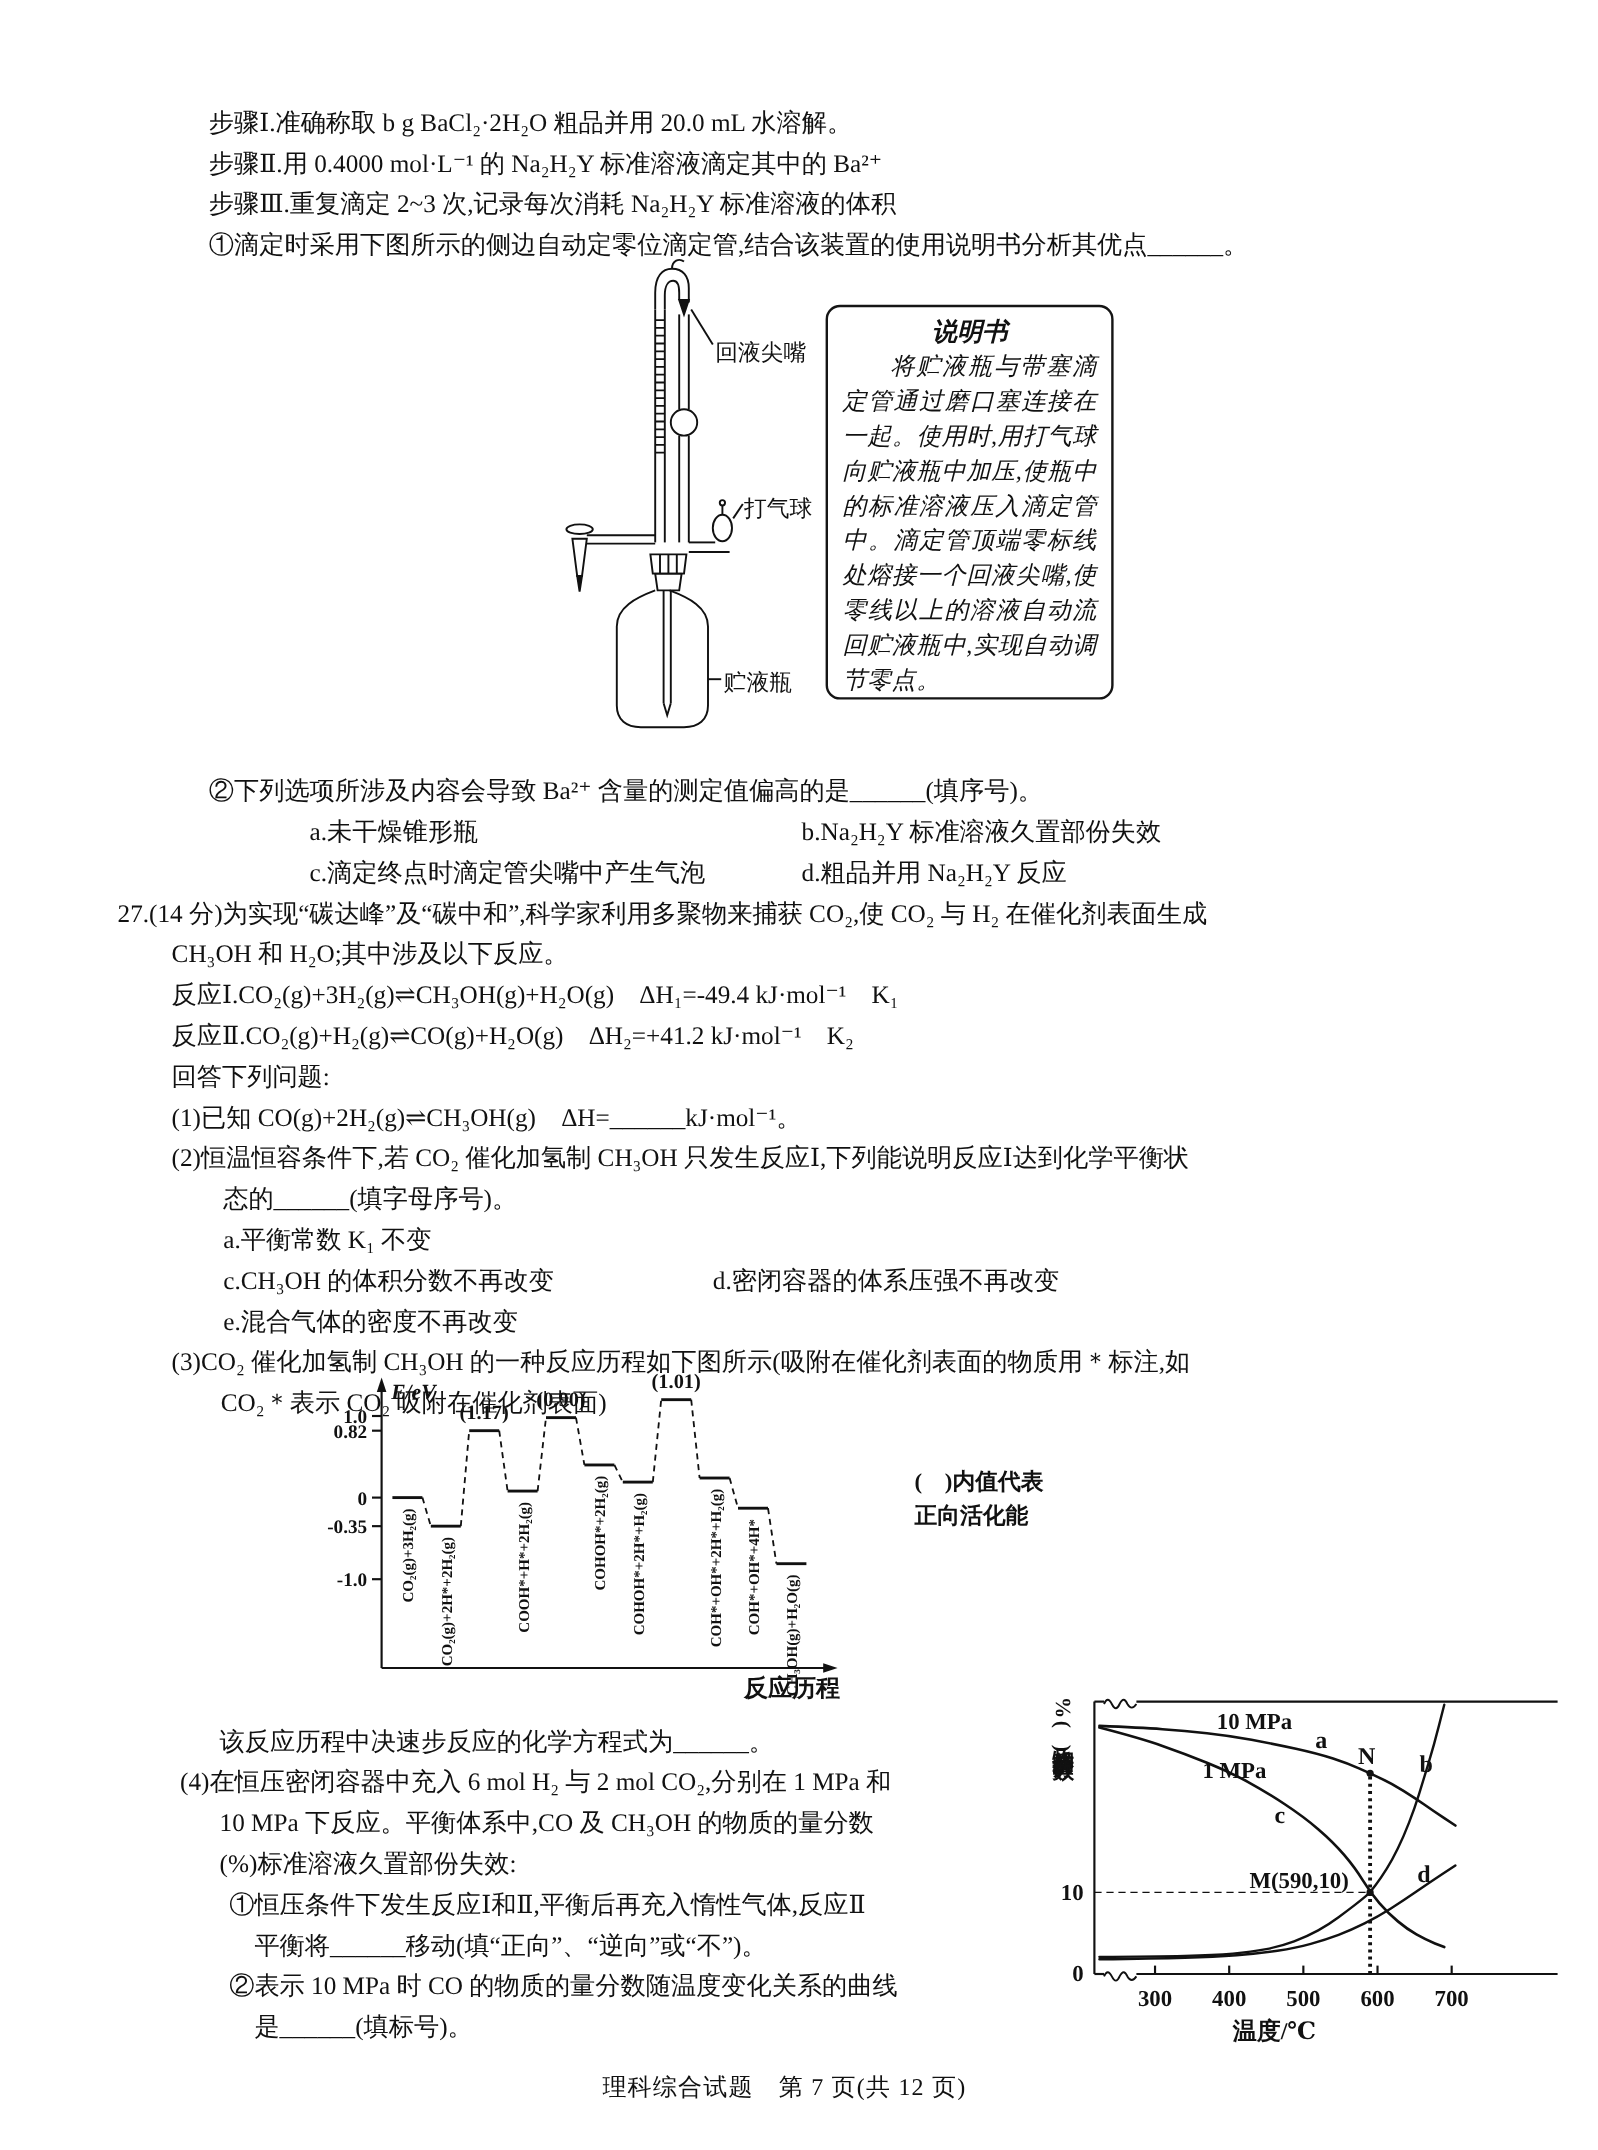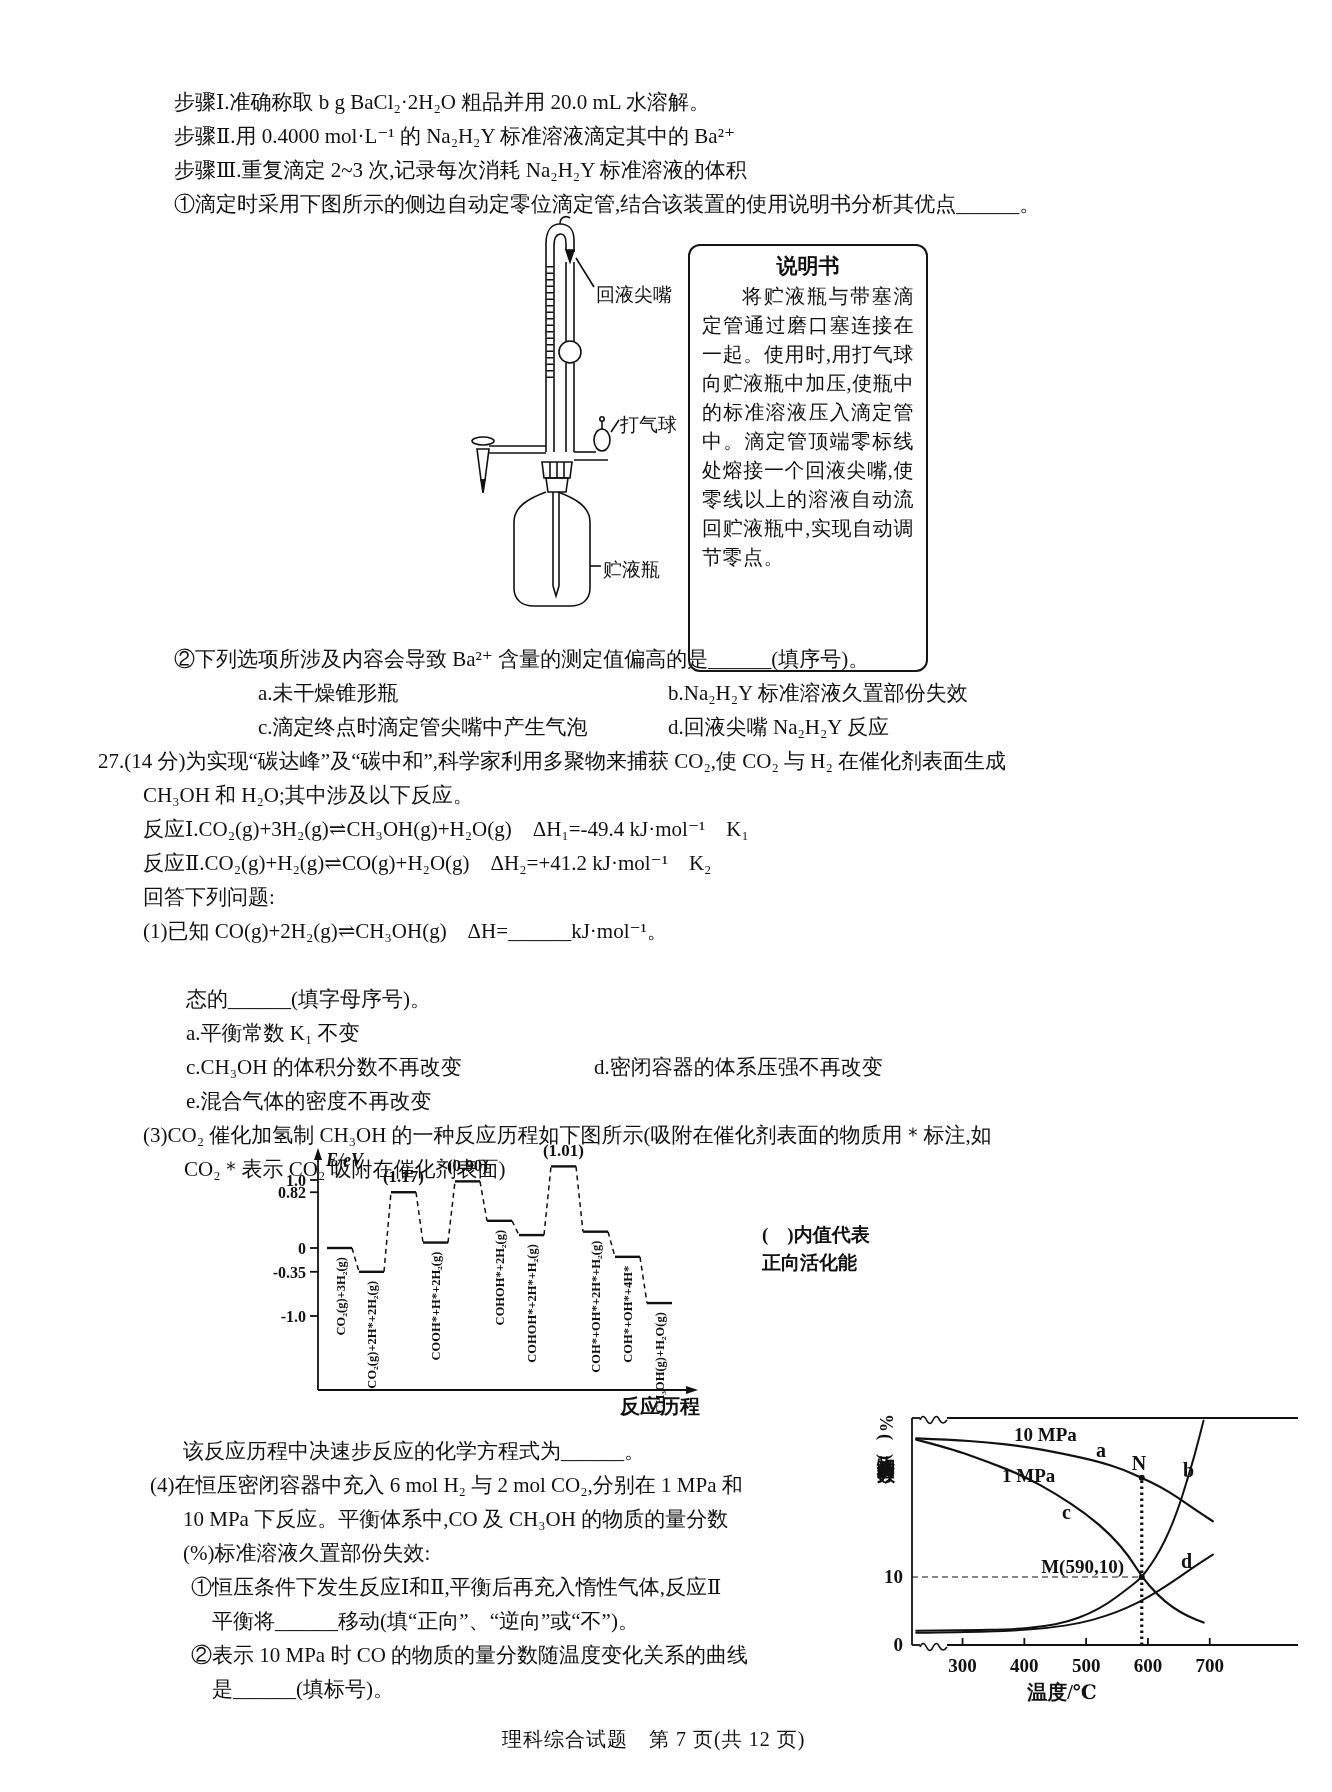--- a/index.html
+++ b/index.html
@@ -1,21 +1,21 @@
 <!DOCTYPE html>
 <html><head>
 <meta charset="utf-8">
 <style>
   html,body{margin:0;padding:0;background:#e8e8e8;}
   #page{position:relative;width:1332px;height:1792px;background:#ffffff;overflow:hidden;
         font-family:"Liberation Serif","DejaVu Serif",serif;color:#111;font-weight:500;}
   .t{position:absolute;white-space:nowrap;font-size:21px;line-height:28px;}
   .small{font-size:19px;}
-  .manual-box{position:absolute;left:688px;top:244px;width:240px;height:428px;border:2.5px solid #151515;
-              border-radius:12px;box-sizing:border-box;padding:6px 12px 4px 12px;}
+  .manual-box{position:absolute;left:688px;top:254px;width:240px;height:329px;border:2.5px solid #151515;
+              border-radius:12px;box-sizing:border-box;padding:6px 12px 4px 12px;font-style:italic;}
   .manual-title{text-align:center;font-size:21px;font-weight:700;margin-bottom:2px;}
   .manual-body{font-size:20px;line-height:29px;text-indent:2em;text-align:justify;letter-spacing:.5px;}
   .vlabel{position:absolute;writing-mode:vertical-rl;text-orientation:mixed;font-size:18px;letter-spacing:2px;font-weight:600;}
   svg{position:absolute;overflow:visible;}
   svg text{font-family:"Liberation Serif","DejaVu Serif",serif;fill:#111;}
   .note{position:absolute;font-size:19px;font-weight:700;white-space:nowrap;}
   .footer{position:absolute;font-size:20px;letter-spacing:1px;}
 </style>
 </head>
 <body>
@@ -79,28 +79,29 @@
 
   <div class="manual-box">
     <div class="manual-title">说明书</div>
     <div class="manual-body">将贮液瓶与带塞滴定管通过磨口塞连接在一起。使用时,用打气球向贮液瓶中加压,使瓶中的标准溶液压入滴定管中。滴定管顶端零标线处熔接一个回液尖嘴,使零线以上的溶液自动流回贮液瓶中,实现自动调节零点。</div>
   </div>
 
   <div class="t" style="left:174px;top:645px">②下列选项所涉及内容会导致 Ba²⁺ 含量的测定值偏高的是______(填序号)。</div>
   <div class="t" style="left:258px;top:679px">a.未干燥锥形瓶</div>
   <div class="t" style="left:668px;top:679px">b.Na₂H₂Y 标准溶液久置部份失效</div>
   <div class="t" style="left:258px;top:713px">c.滴定终点时滴定管尖嘴中产生气泡</div>
-  <div class="t" style="left:668px;top:713px">d.回液尖嘴 Na₂H₂Y 反应</div>
+  <div class="t" style="left:668px;top:713px">d.粗品并用 Na₂H₂Y 反应</div>
 
   <div class="t" style="left:98px;top:747px">27.(14 分)为实现“碳达峰”及“碳中和”,科学家利用多聚物来捕获 CO₂,使 CO₂ 与 H₂ 在催化剂表面生成</div>
   <div class="t" style="left:143px;top:781px">CH₃OH 和 H₂O;其中涉及以下反应。</div>
   <div class="t" style="left:143px;top:815px">反应Ⅰ.CO₂(g)+3H₂(g)⇌CH₃OH(g)+H₂O(g)　ΔH₁=-49.4 kJ·mol⁻¹　K₁</div>
   <div class="t" style="left:143px;top:849px">反应Ⅱ.CO₂(g)+H₂(g)⇌CO(g)+H₂O(g)　ΔH₂=+41.2 kJ·mol⁻¹　K₂</div>
   <div class="t" style="left:143px;top:883px">回答下列问题:</div>
   <div class="t" style="left:143px;top:917px">(1)已知 CO(g)+2H₂(g)⇌CH₃OH(g)　ΔH=______kJ·mol⁻¹。</div>
+  <div class="t" style="left:143px;top:951px">(2)恒温恒容条件下,若 CO₂ 催化加氢制 CH₃OH 只发生反应Ⅰ,下列能说明反应Ⅰ达到化学平衡状</div>
   <div class="t" style="left:186px;top:985px">态的______(填字母序号)。</div>
   <div class="t" style="left:186px;top:1019px">a.平衡常数 K₁ 不变</div>
   <div class="t" style="left:186px;top:1053px">c.CH₃OH 的体积分数不再改变</div>
   <div class="t" style="left:594px;top:1053px">d.密闭容器的体系压强不再改变</div>
   <div class="t" style="left:186px;top:1087px">e.混合气体的密度不再改变</div>
   <div class="t" style="left:143px;top:1121px">(3)CO₂ 催化加氢制 CH₃OH 的一种反应历程如下图所示(吸附在催化剂表面的物质用＊标注,如</div>
   <div class="t" style="left:184px;top:1155px">CO₂＊表示 CO₂ 吸附在催化剂表面)</div>
 
   <svg id="energy-svg" style="left:230px;top:1142px" width="480" height="290" viewBox="230 1142 480 290">
       <line x1="318" y1="1156" x2="318" y2="1390" stroke="#111" stroke-width="1.8"></line>

